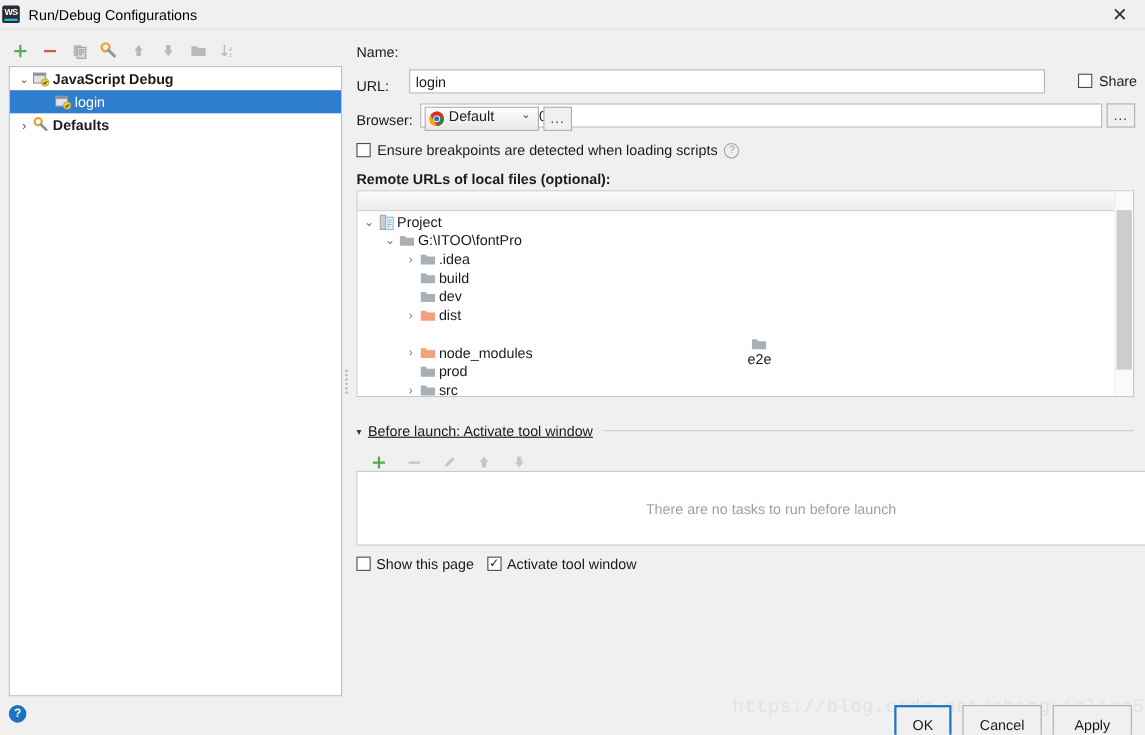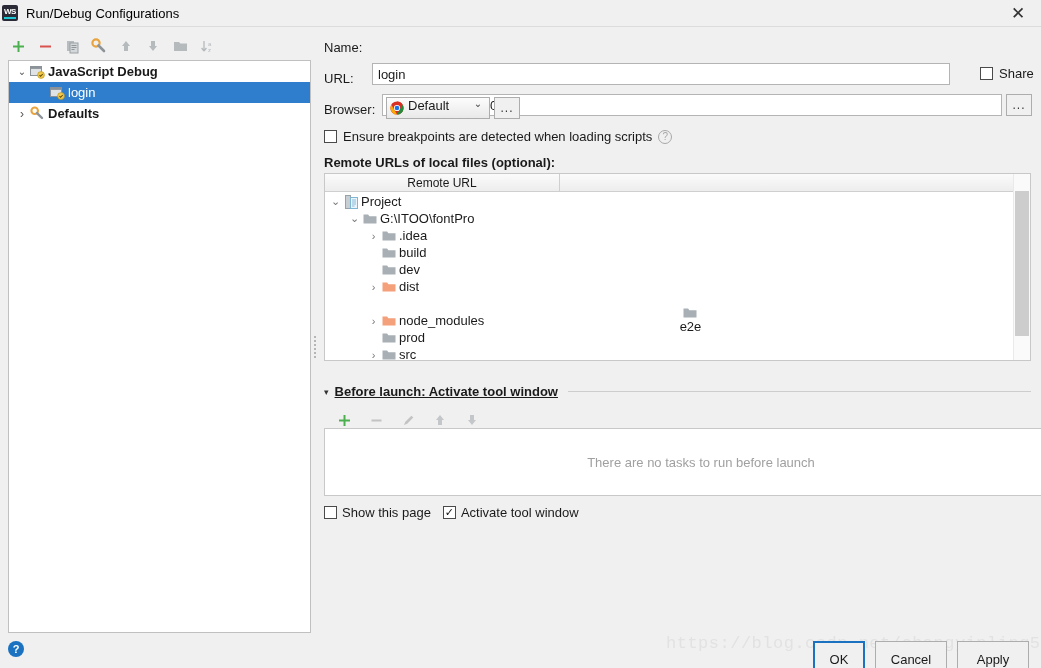--- a/index.html
+++ b/index.html
@@ -157,21 +157,21 @@
   }
   #file-scroll .sb-btn{width:16px;height:16px;background:#f0f0f0;border:1px solid #dcdcdc;}
   #file-scroll .sb-thumb{
     position:absolute;left:1px;top:17px;width:14px;height:145px;background:#cdcdcd;
   }
   #file-scroll .sb-track{position:absolute;left:0;top:0;width:17px;bottom:0;background:#fafafa;}
 
   
   #bl-header{position:absolute;left:4px;top:354px;display:flex;align-items:center;width:707px;gap:6px;}
   #bl-header .tri{font-size:9px;color:#333;}
-  #bl-header .txt{font-size:13px;text-decoration:underline;white-space:nowrap;font-weight:bold;}
+  #bl-header .txt{font-size:13px;text-decoration:underline;white-space:nowrap;}
   #bl-header .line{flex:1;height:1px;background:#cdcdcd;margin-left:4px;}
 
   #bl-toolbar{position:absolute;left:12px;top:378px;display:flex;align-items:center;gap:8px;}
 
   #bl-box{
     position:absolute;left:4px;top:398px;width:754px;height:68px;
     background:#fff;border:1px solid #c8c8c8;
     display:flex;align-items:center;justify-content:center;
   }
   #bl-empty{color:#a0a0a0;font-size:13px;}
@@ -345,21 +345,20 @@
   <div id="ensure-row">
     <span class="cb" id="ensure-cb"></span>
     <span>Ensure breakpoints are detected when loading scripts</span>
     <span class="help-circle">?</span>
   </div>
 
   <span id="remote-label">Remote URLs of local files (optional):</span>
 
   <div id="file-table">
     <div id="file-head">
-      <div class="th c2">Remote URL</div>
       <div class="th c3"></div>
     </div>
     <div id="file-body">
         <div class="ftrow" style="padding-left: 4px;">
           <span class="arrow" style="font-size: 11px;">⌄</span>
           <span class="ficon">
             <svg width="13" height="14" viewBox="0 0 13 14">
               <rect x="0.5" y="0.5" width="5" height="13" fill="#c8ced2" stroke="#9aa2a7"></rect>
               <rect x="5.5" y="2.5" width="7" height="11" fill="#eaf4fa" stroke="#7fb6d4"></rect>
               <path d="M7 5h4M7 7h4M7 9h4M7 11h2.5" stroke="#7fb6d4" stroke-width="0.9"></path>

